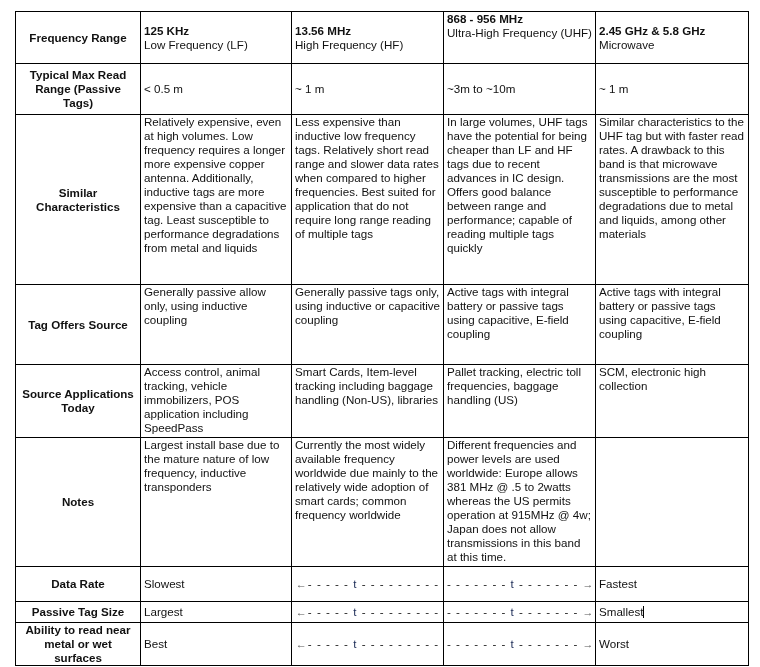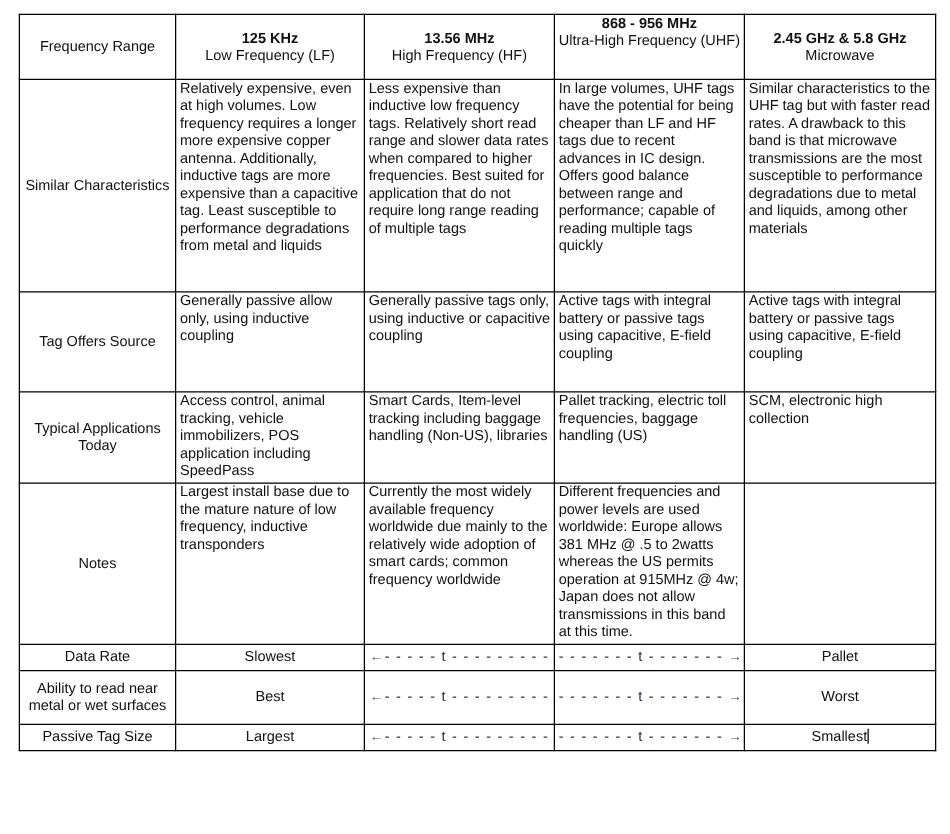--- a/index.html
+++ b/index.html
@@ -3,22 +3,22 @@
   <meta charset="utf-8">
   <style>
     html, body { margin: 0; padding: 0; background: #ffffff; }
     body { width: 760px; height: 667px; position: relative; overflow: hidden;
            font-family: "Liberation Sans", sans-serif; color: #111; }
     table.rfid { position: absolute; left: 15px; top: 11px; border-collapse: collapse;
                  table-layout: fixed; width: 733px; font-size: 11.6px; line-height: 14px; }
     table.rfid td, table.rfid th { border: 1.3px solid #000; vertical-align: top; padding: 0 3px; }
     col.c0 { width: 125px; } col.c1 { width: 151px; } col.c2 { width: 152px; }
     col.c3 { width: 152px; } col.c4 { width: 153px; }
-    .rowhead { font-weight: normal; text-align: center; vertical-align: middle !important; }
-    .center { text-align: center; vertical-align: middle !important; }
+    .rowhead { font-weight: bold; text-align: center; vertical-align: middle !important; }
+    .center { vertical-align: middle !important; }
     .hdr-band { font-weight: bold; display: block; }
     .hdr-name { display: block; }
     .arrow-cell { text-align: center; vertical-align: middle !important; white-space: nowrap; letter-spacing: 1px; }
     .arrow { color: #555; font-size: 11px; }
     .dash { color: #222; }
     .tmark { color: #1a2a55; }
     .cursor { display: inline-block; width: 1px; height: 12px; background: #000; vertical-align: -2px; }
   </style>
 </head>
 <body>
@@ -46,84 +46,91 @@
       <td class="center" style="vertical-align:top !important">
         <span class="hdr-band">868 - 956 MHz</span>
         <span class="hdr-name">Ultra-High Frequency (UHF)</span>
       </td>
       <td class="center">
         <span class="hdr-band">2.45 GHz &amp; 5.8 GHz</span>
         <span class="hdr-name">Microwave</span>
       </td>
     </tr>
 
+    <tr style="height:51px">
+      <td class="rowhead">Typical Max Read Range (Passive Tags)</td>
+      <td class="center">&lt; 0.5 m</td>
+      <td class="center">~ 1 m</td>
+      <td class="center">~3m to ~10m</td>
+      <td class="center">~ 1 m</td>
+    </tr>
 
     <tr style="height:170px">
       <td class="rowhead">Similar Characteristics</td>
       <td>Relatively expensive, even at high volumes. Low frequency requires a longer more expensive copper antenna. Additionally, inductive tags are more expensive than a capacitive tag. Least susceptible to performance degradations from metal and liquids</td>
       <td>Less expensive than inductive low frequency tags. Relatively short read range and slower data rates when compared to higher frequencies. Best suited for application that do not require long range reading of multiple tags</td>
       <td>In large volumes, UHF tags have the potential for being cheaper than LF and HF tags due to recent advances in IC design. Offers good balance between range and performance; capable of reading multiple tags quickly</td>
       <td>Similar characteristics to the UHF tag but with faster read rates. A drawback to this band is that microwave transmissions are the most susceptible to performance degradations due to metal and liquids, among other materials</td>
     </tr>
 
     <tr style="height:80px">
       <td class="rowhead">Tag Offers Source</td>
       <td>Generally passive allow only, using inductive coupling</td>
       <td>Generally passive tags only, using inductive or capacitive coupling</td>
       <td>Active tags with integral battery or passive tags using capacitive, E-field coupling</td>
       <td>Active tags with integral battery or passive tags using capacitive, E-field coupling</td>
     </tr>
 
     <tr style="height:73px">
-      <td class="rowhead">Typical Applications Today</td>
+      <td class="rowhead">Source Applications Today</td>
       <td>Access control, animal tracking, vehicle immobilizers, POS application including SpeedPass</td>
       <td>Smart Cards, Item-level tracking including baggage handling (Non-US), libraries</td>
       <td>Pallet tracking, electric toll frequencies, baggage handling (US)</td>
       <td>SCM, electronic high collection</td>
     </tr>
 
     <tr style="height:129px">
       <td class="rowhead">Notes</td>
       <td>Largest install base due to the mature nature of low frequency, inductive transponders</td>
       <td>Currently the most widely available frequency worldwide due mainly to the relatively wide adoption of smart cards; common frequency worldwide</td>
       <td>Different frequencies and power levels are used worldwide: Europe allows 381 MHz @ .5 to 2watts whereas the US permits operation at 915MHz @ 4w; Japan does not allow transmissions in this band at this time.</td>
       <td></td>
     </tr>
 
-    <tr style="height:21px">
+    <tr style="height:35px">
       <td class="rowhead">Data Rate</td>
       <td class="center">Slowest</td>
       <td class="arrow-cell">
         <span class="arrow">←</span><span class="dash">- - - - - </span><span class="tmark">t</span><span class="dash"> - - - - - - - - -</span>
       </td>
       <td class="arrow-cell">
         <span class="dash">- - - - - - - </span><span class="tmark">t</span><span class="dash"> - - - - - - - </span><span class="arrow">→</span>
       </td>
-      <td class="center">Pallet</td>
-    </tr>
-
-    <tr style="height:43px">
-      <td class="rowhead">Ability to read near metal or wet surfaces</td>
-      <td class="center">Best</td>
-      <td class="arrow-cell">
-        <span class="arrow">←</span><span class="dash">- - - - - </span><span class="tmark">t</span><span class="dash"> - - - - - - - - -</span>
-      </td>
-      <td class="arrow-cell">
-        <span class="dash">- - - - - - - </span><span class="tmark">t</span><span class="dash"> - - - - - - - </span><span class="arrow">→</span>
-      </td>
-      <td class="center">Worst</td>
+      <td class="center">Fastest</td>
     </tr>
 
     <tr style="height:21px">
       <td class="rowhead">Passive Tag Size</td>
       <td class="center">Largest</td>
       <td class="arrow-cell">
         <span class="arrow">←</span><span class="dash">- - - - - </span><span class="tmark">t</span><span class="dash"> - - - - - - - - -</span>
       </td>
       <td class="arrow-cell">
         <span class="dash">- - - - - - - </span><span class="tmark">t</span><span class="dash"> - - - - - - - </span><span class="arrow">→</span>
       </td>
       <td class="center">
         <span>Smallest</span><span class="cursor"></span>
       </td>
     </tr>
+
+    <tr style="height:43px">
+      <td class="rowhead">Ability to read near metal or wet surfaces</td>
+      <td class="center">Best</td>
+      <td class="arrow-cell">
+        <span class="arrow">←</span><span class="dash">- - - - - </span><span class="tmark">t</span><span class="dash"> - - - - - - - - -</span>
+      </td>
+      <td class="arrow-cell">
+        <span class="dash">- - - - - - - </span><span class="tmark">t</span><span class="dash"> - - - - - - - </span><span class="arrow">→</span>
+      </td>
+      <td class="center">Worst</td>
+    </tr>
   </tbody>
 </table>
 
 </body></html>

